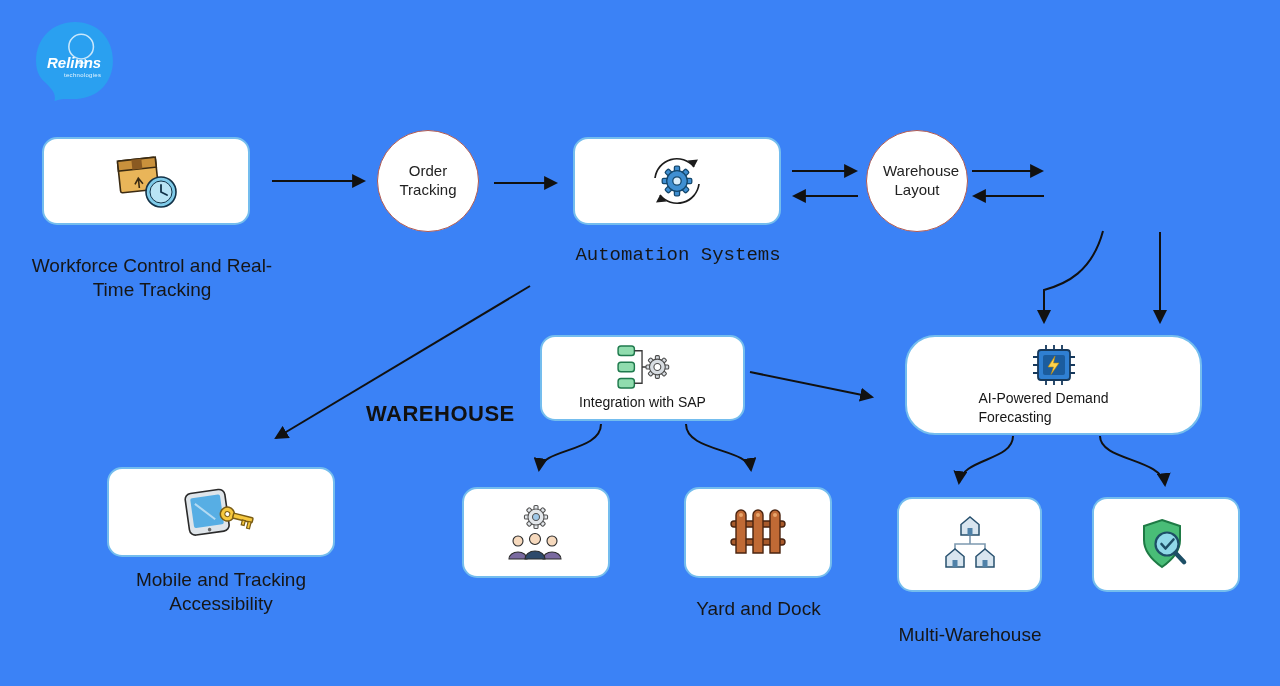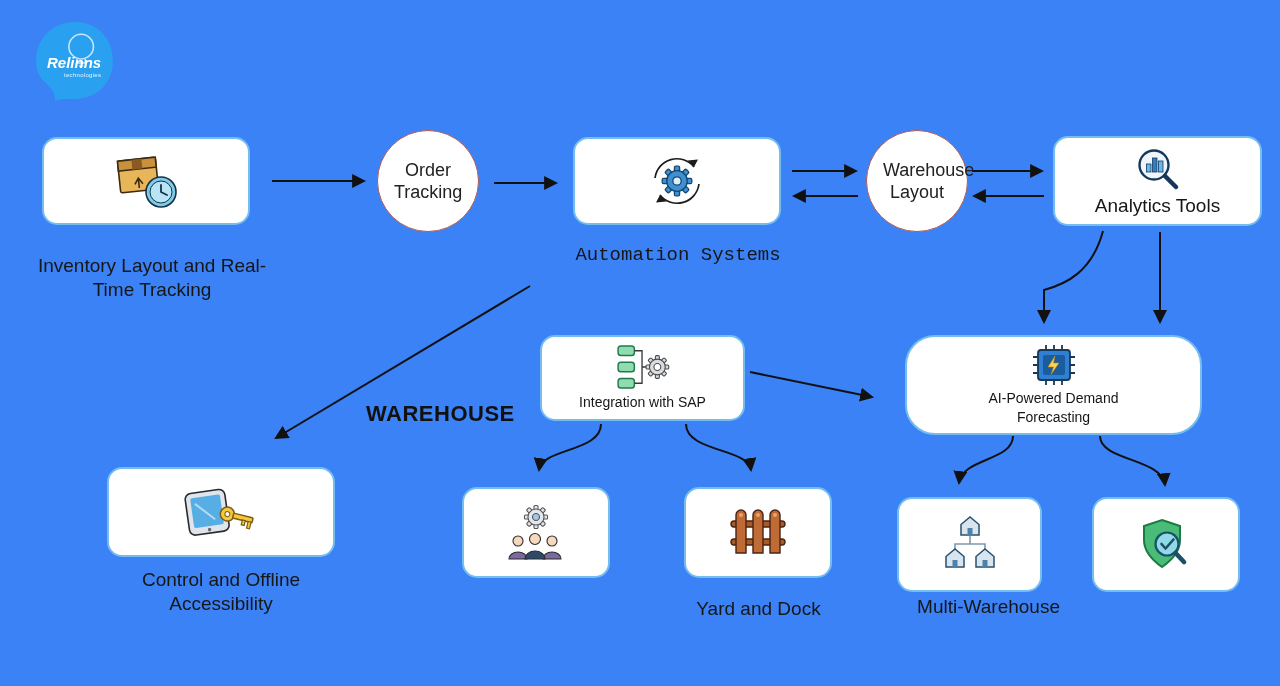--- a/index.html
+++ b/index.html
@@ -10,29 +10,29 @@
   .box {
     position:absolute; background:#ffffff;
     border:2.5px solid #74bdee; border-radius:15px;
     display:flex; flex-direction:column; align-items:center; justify-content:center;
     gap:3px;
   }
   .circle {
     position:absolute; background:#ffffff;
     border:1.5px solid #b05a52; border-radius:50%;
     display:flex; align-items:center; justify-content:center;
-    text-align:center; font-size:18px; line-height:1.25; color:#222;
+    text-align:center; font-size:15px; line-height:1.25; color:#222;
   }
   .circle span { display:block; width:68px; }
   .label {
     position:absolute; text-align:center;
     font-size:19px; line-height:1.28; font-weight:500; color:#161616;
   }
   .inbox-title { font-size:19px; font-weight:500; color:#161616; text-align:center; }
-  .inbox-small { font-size:14px; font-weight:500; color:#161616; text-align:center; line-height:1.3; padding:0 10px; }
+  .inbox-small { font-size:14px; font-weight:500; color:#161616; line-height:1.3; padding:0 10px; }
   .annotation { position:absolute; font-size:22px; font-weight:700; letter-spacing:0.5px; color:#111; }
   .arrows { position:absolute; left:0; top:0; width:1280px; height:686px; pointer-events:none; }
 
   .logo { position:absolute; left:34px; top:20px; width:82px; height:84px; }
   .logo .brand { position:absolute; left:13px; top:34px; color:#ffffff; font-weight:700; font-size:15px; font-style:italic; }
   .logo .tagline { position:absolute; left:30px; top:52px; color:#e8f6ff; font-size:6px; letter-spacing:0.3px; }
 </style>
 </head>
 <body>
 
@@ -96,21 +96,21 @@
         <rect x="8" y="8" width="38" height="32" rx="2" fill="#e9b559" stroke="#3a2a12" stroke-width="1.6"></rect>
         <rect x="8" y="8" width="38" height="10" fill="#c9913c" stroke="#3a2a12" stroke-width="1.6"></rect>
         <rect x="22" y="8" width="10" height="10" fill="#8a5a22"></rect>
         <path d="M23 33 l4 -6 l4 6 M27 27 v10" stroke="#3a2a12" stroke-width="1.6" fill="none"></path>
       </g>
       <circle cx="50" cy="41" r="15" fill="#7fcbe9" stroke="#123248" stroke-width="1.6"></circle>
       <circle cx="50" cy="41" r="11" fill="#b9e4f4" stroke="#123248" stroke-width="1"></circle>
       <path d="M50 34 v7 l6 3" stroke="#123248" stroke-width="1.8" fill="none" stroke-linecap="round"></path>
     </svg>
   </div>
-  <div class="label" style="left:20px; top:254px; width:264px;">Inventory Layout and Real-Time Tracking</div>
+  <div class="label" style="left:20px; top:254px; width:264px;">Workforce Control and Real-Time Tracking</div>
 
   <div class="circle" style="left:377px; top:130px; width:102px; height:102px;">
     <span>Order Tracking</span>
   </div>
 
   <div class="box" style="left:573px; top:137px; width:208px; height:88px;">
     <svg width="70" height="58" viewBox="0 0 70 58">
       <path d="M13 26 A22 22 0 0 1 52 15" fill="none" stroke="#1c1c1c" stroke-width="1.7"></path>
       <path d="M52 15 l4 -7.5 l-10.5 1 z" fill="#1c1c1c"></path>
       <path d="M57 32 A22 22 0 0 1 18 43" fill="none" stroke="#1c1c1c" stroke-width="1.7"></path>
@@ -120,30 +120,20 @@
         <circle r="4.2" fill="#d9edfa" stroke="#14486e" stroke-width="1.3"></circle>
       </g>
     </svg>
   </div>
   <div class="label" style="left:560px; top:243px; width:236px;font-family:Liberation Mono, monospace;">Automation Systems</div>
 
   <div class="circle" style="left:866px; top:130px; width:102px; height:102px;">
     <span>Warehouse Layout</span>
   </div>
 
-  <div class="box" style="left:1053px; top:136px; width:209px; height:90px;">
-    <svg width="54" height="46" viewBox="0 0 54 46">
-      <circle cx="23" cy="19" r="14.5" fill="#eef6fc" stroke="#15375a" stroke-width="2.4"></circle>
-      <rect x="15.5" y="18" width="4.5" height="8" fill="#69b6e8" stroke="#15375a" stroke-width="0.8"></rect>
-      <rect x="21.5" y="12" width="4.5" height="14" fill="#2f7fc2" stroke="#15375a" stroke-width="0.8"></rect>
-      <rect x="27.5" y="15" width="4.5" height="11" fill="#69b6e8" stroke="#15375a" stroke-width="0.8"></rect>
-      <line x1="34" y1="30" x2="45" y2="41" stroke="#15375a" stroke-width="4.5" stroke-linecap="round"></line>
-    </svg>
-    <div class="inbox-title">Analytics Tools</div>
-  </div>
 
   <div class="box" style="left:540px; top:335px; width:205px; height:86px;">
     <svg width="58" height="46" viewBox="0 0 58 48">
       <g fill="#90dcae" stroke="#1f7a4d" stroke-width="1.5">
         <rect x="3" y="2" width="17" height="10" rx="3"></rect>
         <rect x="3" y="19" width="17" height="10" rx="3"></rect>
         <rect x="3" y="36" width="17" height="10" rx="3"></rect>
       </g>
       <path d="M20 7 h8 v34 h-8 M28 24 h7" fill="none" stroke="#3a3a3a" stroke-width="1.4"></path>
       <g transform="translate(44,24) scale(0.8)">
@@ -178,21 +168,21 @@
       </g>
       <g transform="rotate(14 58 36)">
         <circle cx="46" cy="36" r="7" fill="#f6c83e" stroke="#7a5c14" stroke-width="1.5"></circle>
         <circle cx="46" cy="36" r="2.5" fill="#ffffff" stroke="#7a5c14" stroke-width="1"></circle>
         <rect x="52" y="33.5" width="20" height="5" rx="1" fill="#f6c83e" stroke="#7a5c14" stroke-width="1.5"></rect>
         <rect x="62" y="38" width="3" height="5" fill="#f6c83e" stroke="#7a5c14" stroke-width="1.2"></rect>
         <rect x="68" y="38" width="3" height="7" fill="#f6c83e" stroke="#7a5c14" stroke-width="1.2"></rect>
       </g>
     </svg>
   </div>
-  <div class="label" style="left:117px; top:568px; width:208px;">Control and Offline Accessibility</div>
+  <div class="label" style="left:117px; top:568px; width:208px;">Mobile and Tracking Accessibility</div>
 
   <div class="box" style="left:462px; top:487px; width:148px; height:91px;">
     <svg width="64" height="60" viewBox="0 0 64 60">
       <g transform="translate(32,14) scale(0.78)">
         <use href="#gear8" fill="#e4e8ec" stroke="#555555" stroke-width="1.4"></use>
         <circle r="4.5" fill="#9fc9ea" stroke="#555555" stroke-width="1.4"></circle>
       </g>
       <g stroke="#2b2b2b" stroke-width="1.1">
         <circle cx="14" cy="38" r="5" fill="#f6d9bd"></circle>
         <path d="M5 56 a9 7 0 0 1 18 0 z" fill="#7a6aa0"></path>
@@ -232,21 +222,21 @@
         <path d="M7 40.5 l9 -7.5 l9 7.5 v10.5 h-18 z"></path>
         <path d="M37 40.5 l9 -7.5 l9 7.5 v10.5 h-18 z"></path>
       </g>
       <g fill="#4f81a8">
         <rect x="28.5" y="12" width="5" height="7"></rect>
         <rect x="13.5" y="44" width="5" height="7"></rect>
         <rect x="43.5" y="44" width="5" height="7"></rect>
       </g>
     </svg>
   </div>
-  <div class="label" style="left:880px; top:595px; width:180px;text-align:right;">Multi-Warehouse</div>
+  <div class="label" style="left:880px; top:623px; width:180px;">Multi-Warehouse</div>
 
   <div class="box" style="left:1092px; top:497px; width:148px; height:95px;">
     <svg width="58" height="58" viewBox="0 0 58 56">
       <path d="M25 3 L43 9 V23 C43 35 35 43 25 50 C15 43 7 35 7 23 V9 Z" fill="#49bd77" stroke="#1e7a45" stroke-width="2"></path>
       <circle cx="30" cy="27" r="11.5" fill="#8fd9e8" stroke="#1d4f66" stroke-width="2.2"></circle>
       <path d="M24.5 27 l4 4.5 l8 -9" fill="none" stroke="#1d4f66" stroke-width="2.6" stroke-linecap="round" stroke-linejoin="round"></path>
       <line x1="38.5" y1="36" x2="47" y2="45" stroke="#1d4f66" stroke-width="4.6" stroke-linecap="round"></line>
     </svg>
   </div>
 

